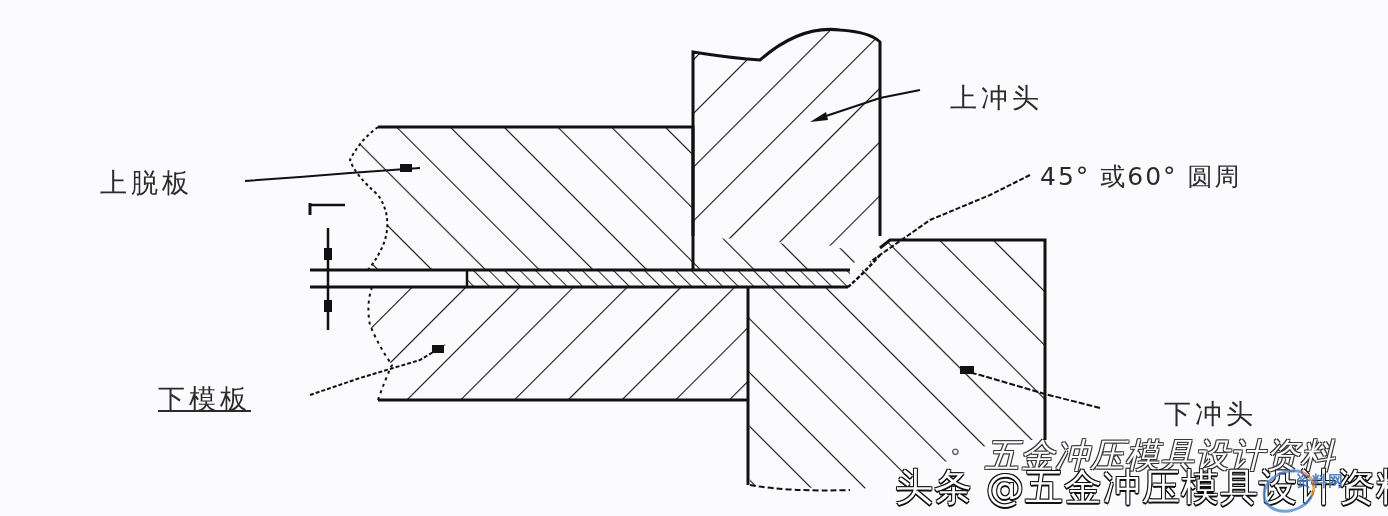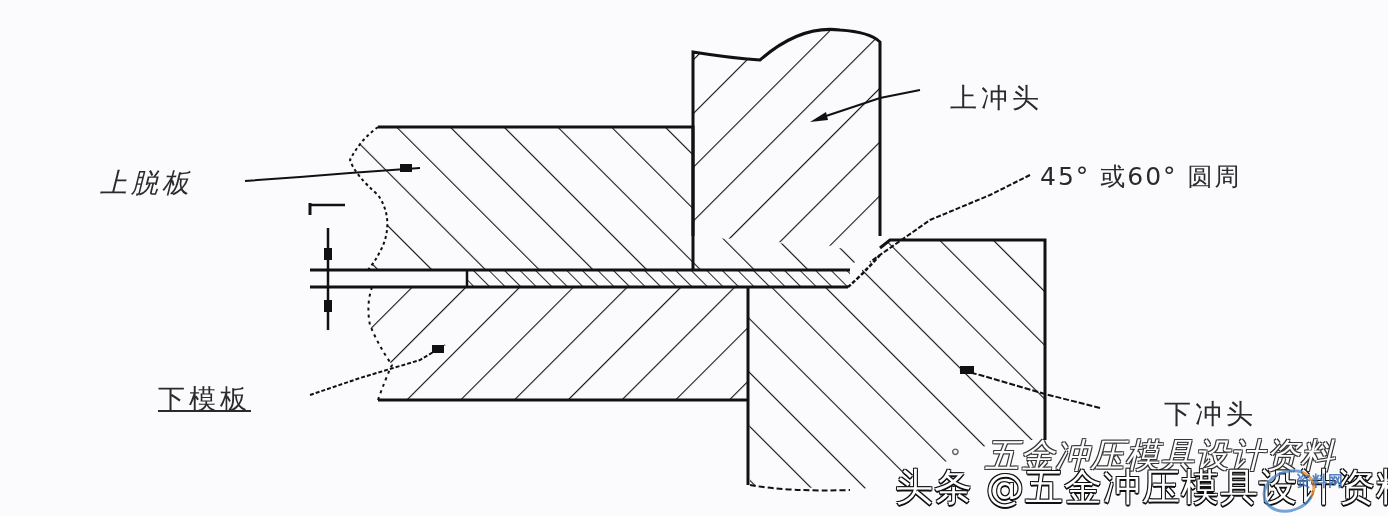--- a/index.html
+++ b/index.html
@@ -112,21 +112,21 @@
     <rect x="400" y="164" width="12" height="8" fill="#111" stroke="none"></rect>
     <path d="M1030,175 L990,195 L930,220 L870,262" stroke-dasharray="5,2"></path>
     <path d="M310,395 L360,378 L420,360 L445,345" stroke-dasharray="4,2"></path>
     <rect x="432" y="345" width="12" height="8" fill="#111" stroke="none"></rect>
     <path d="M1100,408 L1045,394 L980,375 L960,370" stroke-dasharray="6,2"></path>
     <rect x="960" y="366" width="14" height="8" fill="#111" stroke="none"></rect>
   </g>
 </svg>
 
 <div class="label" style="left:950px; top:80px;">上冲头</div>
-<div class="label" style="left:100px; top:165px;font-style:italic;">上脱板</div>
+<div class="label" style="left:100px; top:165px;">上脱板</div>
 <div class="label small" style="left:1040px; top:160px;">45° 或60° 圆周</div>
 <div class="label" style="left:158px; top:381px;text-decoration:underline;">下模板</div>
 <div class="label" style="left:1164px; top:396px;">下冲头</div>
 
 <div class="wm-icon">⚬</div>
 <div class="wm1">五金冲压模具设计资料</div>
 <div class="wm2">头条 @五金冲压模具设计资料</div>
 
 <div class="logo">
   <div class="logo-oval"></div>

